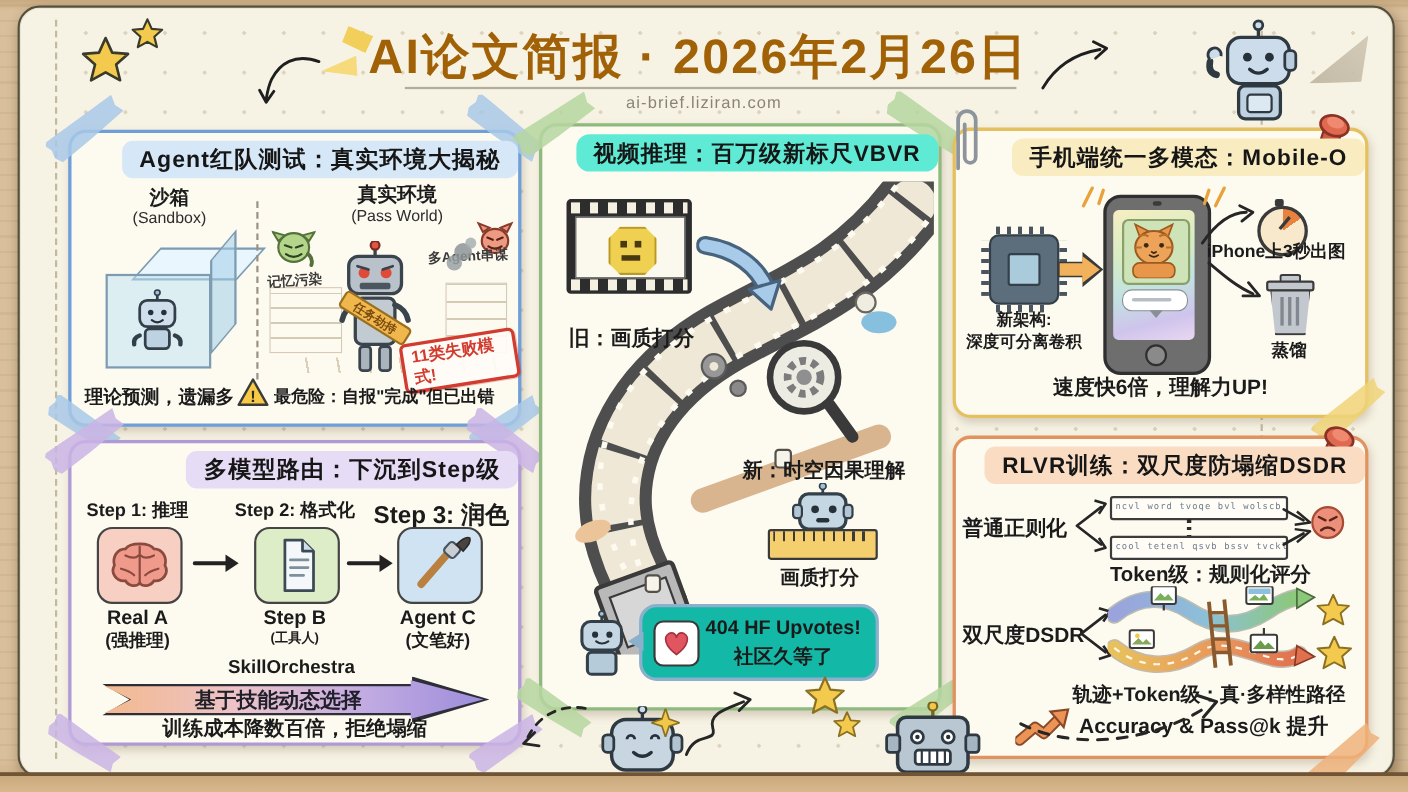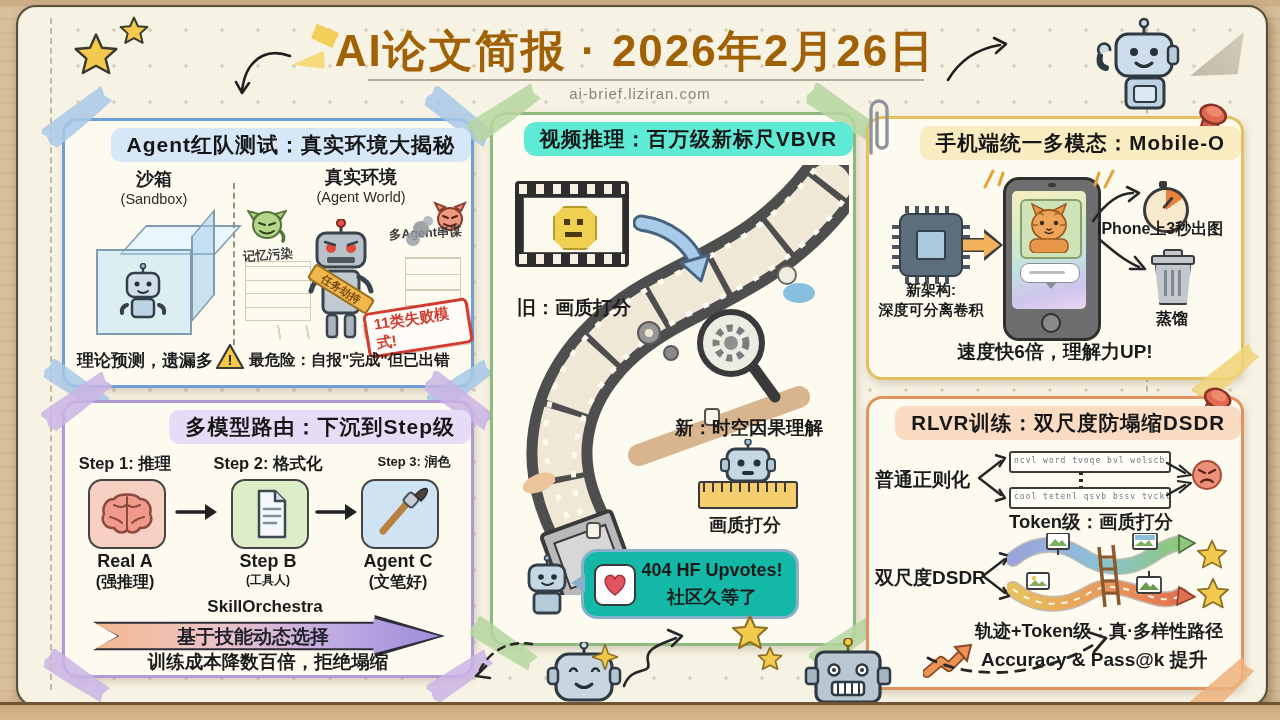--- a/index.html
+++ b/index.html
@@ -123,21 +123,21 @@
       <rect x="15" y="36" width="22" height="18" rx="4" fill="#bed3e2" stroke="#33404a" stroke-width="2.5"></rect>
       <path d="M10,42 q-6,2 -5,8" fill="none" stroke="#33404a" stroke-width="4" stroke-linecap="round"></path>
       <path d="M42,42 q6,2 5,8" fill="none" stroke="#33404a" stroke-width="4" stroke-linecap="round"></path>
     </svg>
   </div>
 
   <div class="abs" style="left:168px;top:62px;height:162px;border-left:2px dashed #9a9282;"></div>
 
   <div class="abs ctr" style="left:196px;top:44px;width:200px;">
     <div class="t" style="font-size:18px;">真实环境</div>
-    <div style="font-size:14.5px;color:#2c2c2c;">(Agent World)</div>
+    <div style="font-size:14.5px;color:#2c2c2c;">(Pass World)</div>
   </div>
 
   <div class="abs" style="left:178px;top:92px;width:220px;height:132px;">
     <div class="abs" style="left:2px;top:48px;width:64px;height:58px;border:1.5px solid #b5a488;opacity:.55;background:repeating-linear-gradient(0deg,transparent 0 12px,#b5a488 12px 13.5px);"></div>
     <div class="abs" style="left:162px;top:44px;width:54px;height:62px;border:1.5px solid #b5a488;opacity:.55;background:repeating-linear-gradient(0deg,transparent 0 14px,#b5a488 14px 15.5px);"></div>
     <div class="abs" style="left:10px;top:112px;width:200px;height:14px;background:repeating-linear-gradient(80deg,transparent 0 26px,#c4b294 26px 28px);opacity:.6;"></div>
 
     <svg class="abs" style="left:4px;top:-8px;" width="40" height="42" viewBox="0 0 40 42">
       <path d="M6,14 L1,6 L12,9 Z" fill="#a9cf7f" stroke="#55713c" stroke-width="1.8"></path>
       <path d="M34,14 L39,6 L28,9 Z" fill="#a9cf7f" stroke="#55713c" stroke-width="1.8"></path>
@@ -195,21 +195,21 @@
 
 <div class="panel" style="left:62px;top:400px;width:406px;height:272px;border:3.5px solid #b09ad6;">
   <div class="tape" style="left:-26px;top:-14px;width:76px;height:24px;background:#cbb4e6;transform:rotate(-36deg);"></div>
   <div class="tape" style="right:-26px;top:-14px;width:76px;height:24px;background:#cbb4e6;transform:rotate(36deg);"></div>
   <div class="tape" style="left:-24px;bottom:-12px;width:70px;height:22px;background:#cbb4e6;transform:rotate(34deg);"></div>
   <div class="tape" style="right:-24px;bottom:-12px;width:70px;height:22px;background:#cbb4e6;transform:rotate(-34deg);"></div>
   <div class="hdr"><span class="pill" style="background:#e7dcf6;font-size:21px;">多模型路由：下沉到Step级</span></div>
 
   <div class="t abs ctr" style="left:-5px;top:50px;width:130px;font-size:16.5px;">Step 1: 推理</div>
   <div class="t abs ctr" style="left:138px;top:50px;width:130px;font-size:16.5px;">Step 2: 格式化</div>
-  <div class="t abs ctr" style="left:284px;top:50px;width:130px;font-size:13px;">Step 3: 润色</div>
+  <div class="t abs ctr" style="left:268px;top:50px;width:130px;font-size:22px;text-align:right;">Step 3: 润色</div>
 
   <div class="abs" style="left:23px;top:76px;width:74px;height:66px;background:#f8cfc3;border:2.5px solid #444;border-radius:14px;">
     <svg width="74" height="66" viewBox="0 0 74 66">
       <path d="M24,18 C16,18 12,26 14,33 C10,40 16,48 24,47 C27,52 34,53 37,49 C40,53 47,52 50,47 C58,48 64,40 60,33 C62,26 58,18 50,18 C46,12 28,12 24,18 Z" fill="#ef9a8a" stroke="#8a4a3e" stroke-width="2.5"></path>
       <path d="M37,16 V49 M24,24 q8,4 12,0 M50,24 q-8,4 -12,0 M20,36 q8,2 12,6 M54,36 q-8,2 -12,6" fill="none" stroke="#8a4a3e" stroke-width="2" stroke-linecap="round"></path>
     </svg>
   </div>
   <div class="abs" style="left:166px;top:76px;width:74px;height:66px;background:#ddedc8;border:2.5px solid #444;border-radius:14px;">
     <svg width="74" height="66" viewBox="0 0 74 66">
       <path d="M26,10 H42 L52,20 V56 H26 Z" fill="#f4f8fb" stroke="#3c4a54" stroke-width="2.5" stroke-linejoin="round"></path>
@@ -468,21 +468,21 @@
   <svg class="abs" style="left:296px;top:54px;" width="30" height="52" viewBox="0 0 30 52">
     <path d="M2,10 L20,20 M2,42 L20,32" stroke="#262626" stroke-width="2.4" stroke-linecap="round"></path>
     <path d="M14,12 L26,22 L12,24" fill="none" stroke="#262626" stroke-width="2.2" stroke-linejoin="round"></path>
     <path d="M14,40 L26,30 L12,28" fill="none" stroke="#262626" stroke-width="2.2" stroke-linejoin="round"></path>
   </svg>
   <svg class="abs" style="left:322px;top:60px;" width="32" height="32" viewBox="0 0 32 32">
     <circle cx="16" cy="16" r="14" fill="#ec8f7b" stroke="#a84a34" stroke-width="2"></circle>
     <path d="M8,11 l6,3 M24,11 l-6,3" stroke="#5a2416" stroke-width="2.2" stroke-linecap="round"></path>
     <path d="M10,23 q6,-5 12,0" fill="none" stroke="#5a2416" stroke-width="2.2" stroke-linecap="round"></path>
   </svg>
-  <div class="t abs" style="left:140px;top:110px;font-size:18.5px;">Token级：画质打分</div>
+  <div class="t abs" style="left:140px;top:110px;font-size:18.5px;">Token级：规则化评分</div>
 
   <div class="t abs" style="left:6px;top:166px;font-size:19px;">双尺度DSDR</div>
   <svg class="abs" style="left:112px;top:150px;" width="34" height="54" viewBox="0 0 34 54">
     <path d="M2,27 L24,10 M2,27 L24,44" stroke="#262626" stroke-width="2.4" stroke-linecap="round"></path>
     <path d="M18,4 L28,7 L22,16" fill="none" stroke="#262626" stroke-width="2.4" stroke-linejoin="round"></path>
     <path d="M18,50 L28,47 L22,38" fill="none" stroke="#262626" stroke-width="2.4" stroke-linejoin="round"></path>
   </svg>
 
   <svg class="abs" style="left:138px;top:134px;" width="190" height="86" viewBox="0 0 190 86">
     <defs>

